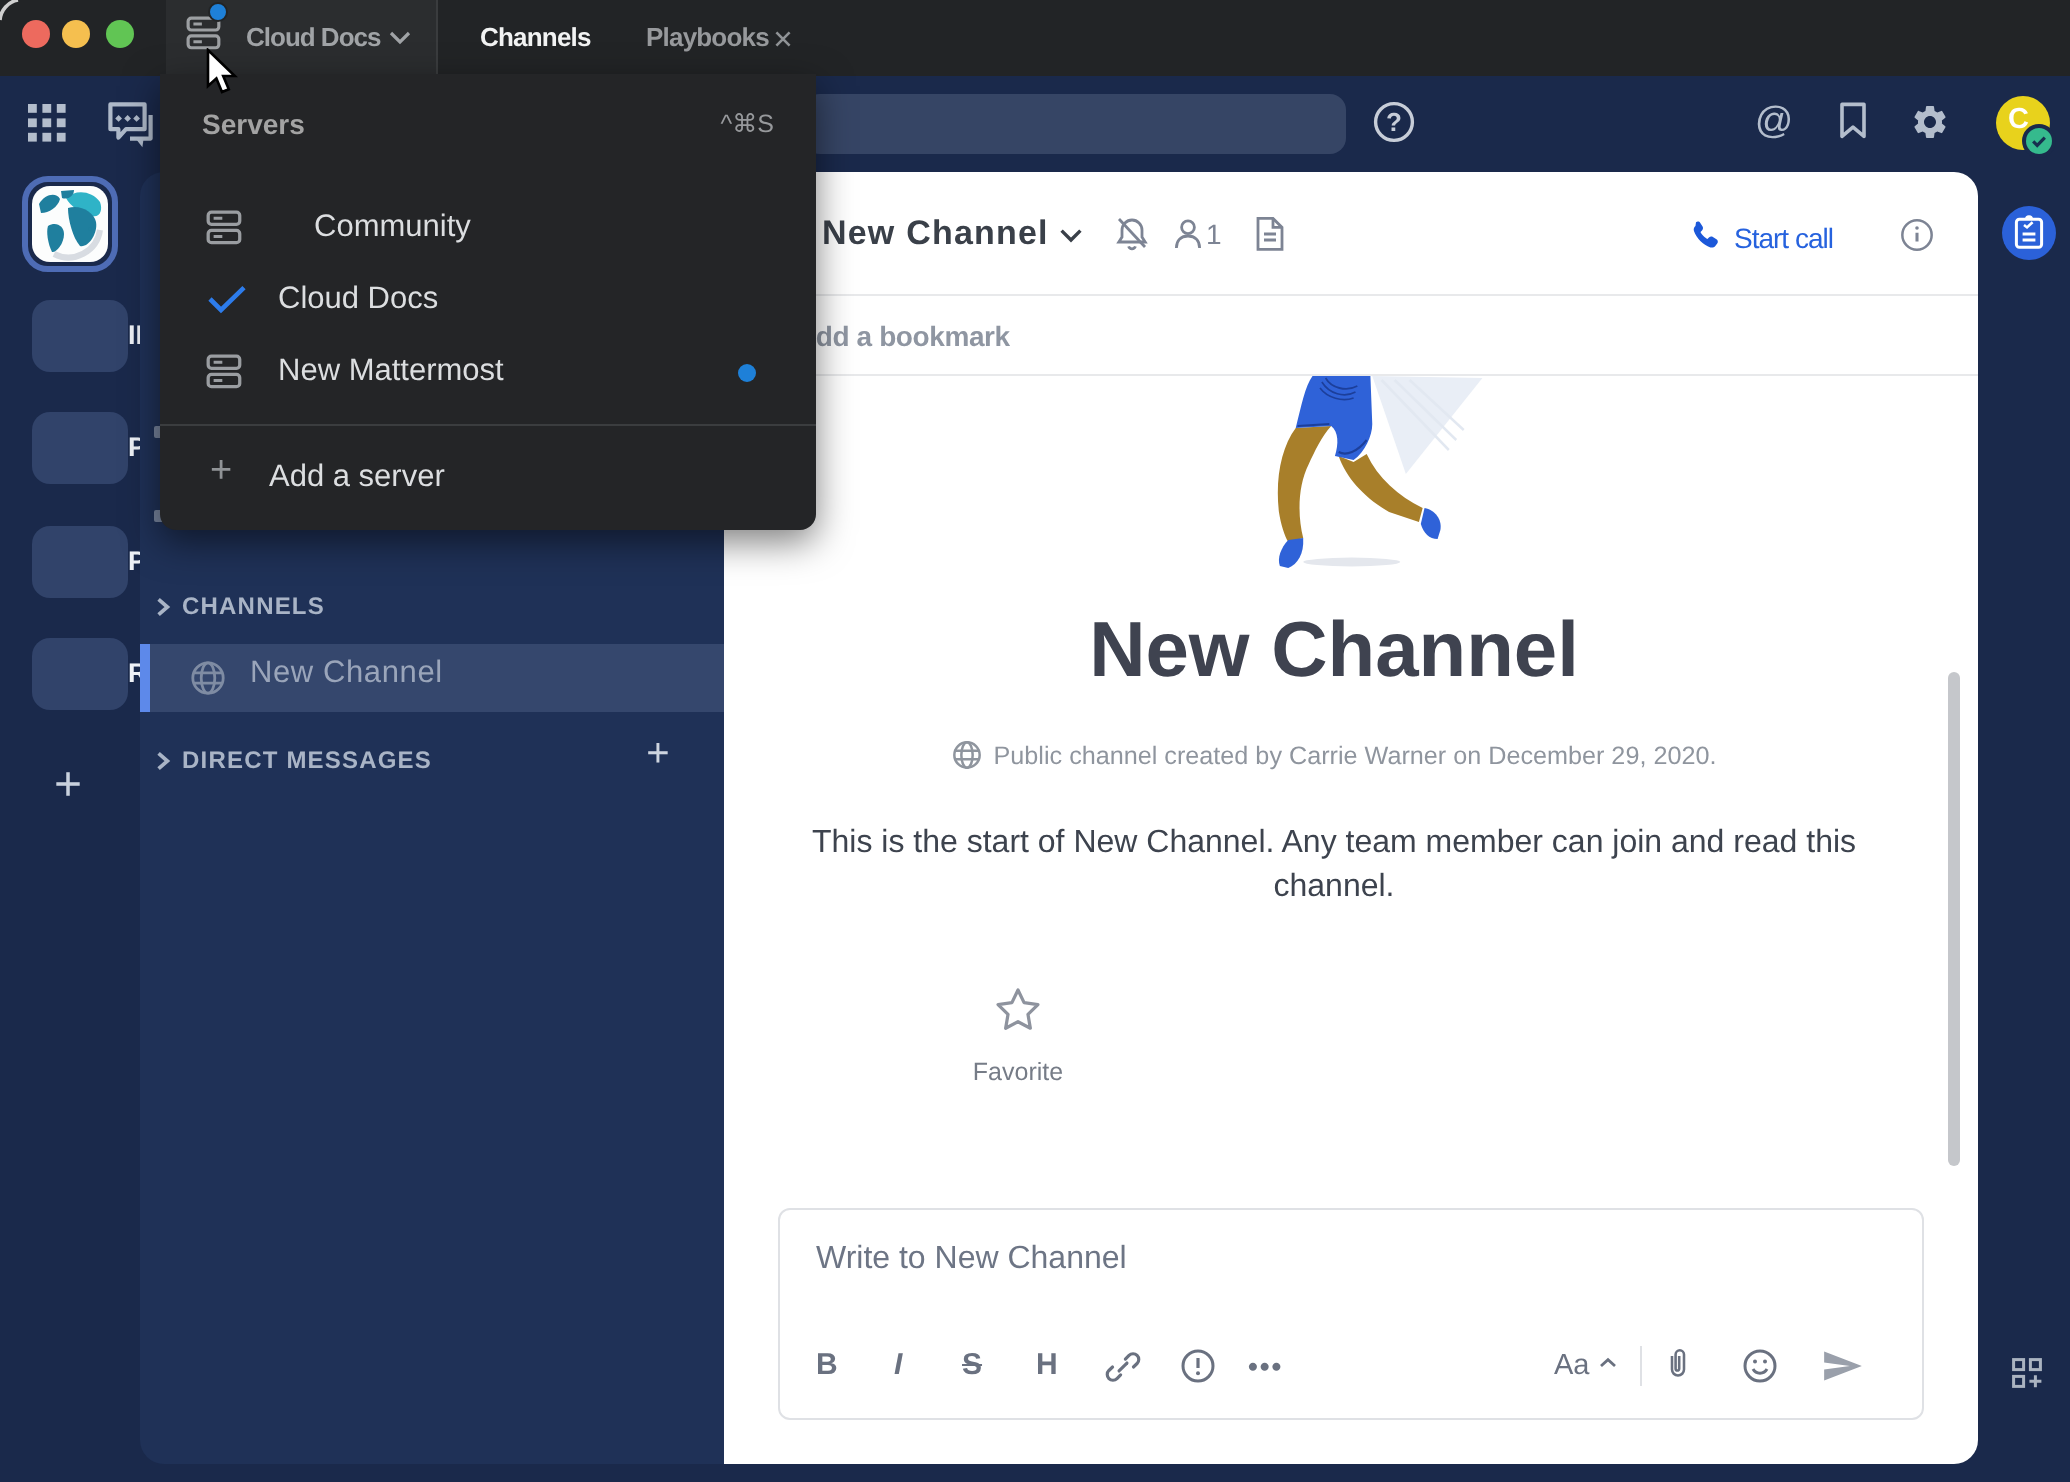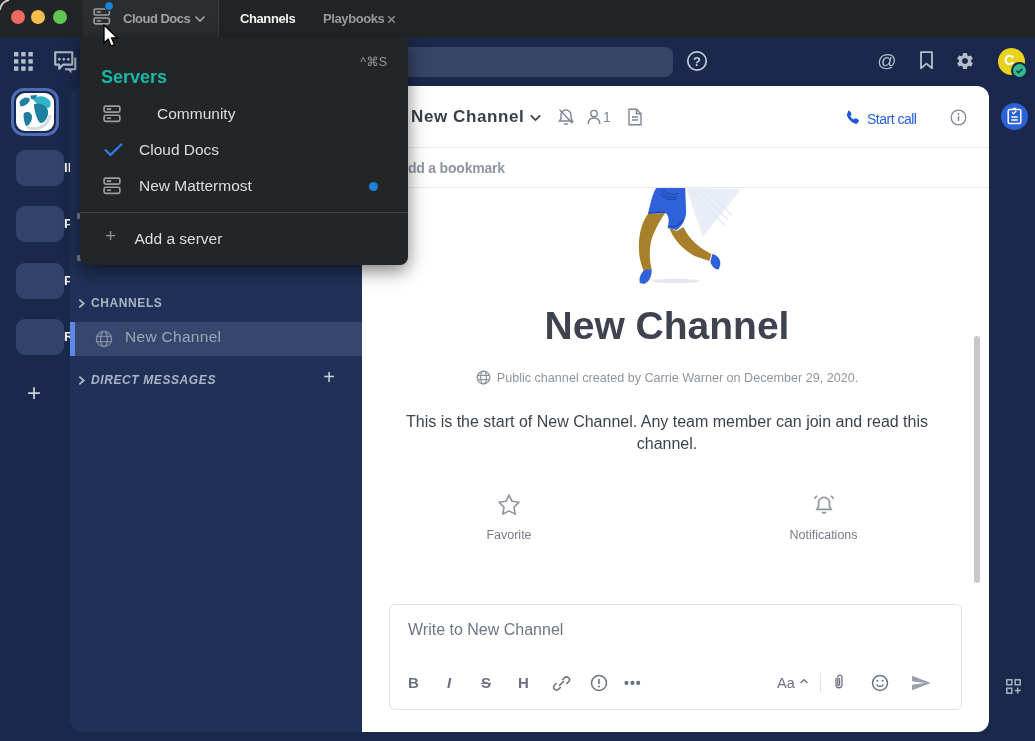--- a/index.html
+++ b/index.html
@@ -131,21 +131,21 @@
       <g fill="none" stroke="#7f8ca3" stroke-width="1.4">
         <circle cx="9" cy="9" r="7.6"></circle>
         <ellipse cx="9" cy="9" rx="3.4" ry="7.6"></ellipse>
         <path d="M1.6 6.4 h14.8 M1.6 11.6 h14.8"></path>
       </g>
     </svg>
     <div class="abs" style="left:55px;top:242px;color:#9aa5ba;font-size:15.5px;letter-spacing:0.3px;">New Channel</div>
     <svg class="abs" style="left:6px;top:288.5px;" width="11" height="11" viewBox="0 0 10 10">
         <path d="M3 1.5 L7 5 L3 8.5" fill="none" stroke="#a9b4c6" stroke-width="1.7"></path>
       </svg>
-    <div class="cat abs" style="left:21px;top:287px;font-style:italic;">DIRECT MESSAGES</div>
+    <div class="cat abs" style="left:21px;top:287px;">DIRECT MESSAGES</div>
     <div class="abs" style="left:249px;top:281px;width:20px;height:20px;color:#cdd4df;font-size:20px;text-align:center;line-height:20px;">+</div>
   </div>
   <div id="main">
 
     <div class="abs" style="left:49px;top:21px;font-size:17px;font-weight:bold;letter-spacing:0.6px;color:#3a4049;">New Channel</div>
     <svg class="abs" style="left:167px;top:27.5px;" width="13" height="8" viewBox="0 0 13 8">
         <path d="M1.8 1.3 L6.5 6 L11.2 1.3" fill="none" stroke="#3a4049" stroke-width="1.7"></path>
       </svg>
 
     <svg class="abs" style="left:195px;top:22px;" width="18" height="18" viewBox="0 0 18 18">
@@ -217,30 +217,20 @@
         </g>
       </svg>Public channel created by Carrie Warner on December 29, 2020.</div>
 
     <div class="abs" style="left:35px;top:325px;width:540px;text-align:center;font-size:16px;color:#3d434e;line-height:22px;">This is the start of New Channel. Any team member can join and read this channel.</div>
 
     <div class="abs actbtn" style="left:95px;">
       <svg width="26" height="26" viewBox="0 0 24 24">
           <path d="M12 2.8 L14.8 8.6 L21.2 9.5 L16.6 14 L17.7 20.4 L12 17.4 L6.3 20.4 L7.4 14 L2.8 9.5 L9.2 8.6 Z" fill="none" stroke="#8e939e" stroke-width="1.5" stroke-linejoin="round"></path>
         </svg>
       <div class="actlab">Favorite</div>
-    </div>
-    <div class="abs actbtn" style="left:409.5px;">
-      <svg width="26" height="26" viewBox="0 0 24 24">
-          <g fill="none" stroke="#8e939e" stroke-width="1.5">
-            <path d="M12 5 a5 5 0 0 1 5 5 v3.5 l1.6 2.5 h-13.2 l1.6 -2.5 v-3.5 a5 5 0 0 1 5 -5z"></path>
-            <path d="M10.3 18.2 a1.8 1.8 0 0 0 3.4 0"></path>
-            <path d="M5.5 3.5 a8 8 0 0 0 -2.3 3 M18.5 3.5 a8 8 0 0 1 2.3 3"></path>
-          </g>
-        </svg>
-      <div class="actlab">Notifications</div>
     </div>
 
     <div class="abs" style="left:612px;top:250px;width:6px;height:247px;border-radius:3px;background:#c5c7cb;"></div>
 
     <div class="abs" style="left:27px;top:518px;width:573px;height:106px;border:1.5px solid #dfe1e5;border-radius:6px;">
       <div class="abs" style="left:18px;top:16px;font-size:16px;color:#6d7585;">Write to New Channel</div>
 
       <div class="tbi" style="left:18px;font-weight:bold;font-size:15px;">B</div>
       <div class="tbi" style="left:57px;font-style:italic;font-weight:bold;font-size:15px;">I</div>
       <div class="tbi" style="left:91px;font-weight:bold;font-size:15px;text-decoration:line-through;">S</div>
@@ -294,21 +284,21 @@
 <svg class="abs" style="left:1006px;top:679px;" width="15" height="15" viewBox="0 0 15 15">
   <g fill="none" stroke="#aab3c0" stroke-width="1.5">
     <rect x="0.8" y="0.8" width="5" height="5"></rect>
     <rect x="9.2" y="0.8" width="5" height="5"></rect>
     <rect x="0.8" y="9.2" width="5" height="5"></rect>
     <path d="M11.7 8.6 v6 M8.7 11.6 h6"></path>
   </g>
 </svg>
 
 <div id="dropdown">
-  <div class="abs" style="left:21px;top:30px;font-size:18px;font-weight:bold;color:#14b8a6;">Servers</div>
+  <div class="abs" style="left:21px;top:17px;font-size:14px;font-weight:bold;color:#a3a3a3;">Servers</div>
   <div class="abs" style="left:0;top:17px;width:307px;text-align:right;font-size:12.5px;color:#97999c;">^⌘S</div>
   <svg class="abs srvicon" style="left:23px;top:67.5px;" viewBox="0 0 17 17">
       <use href="#srv"></use>
     </svg>
   <div class="mi-label abs" style="left:77px;top:68px;">Community</div>
   <svg class="abs" style="left:22.5px;top:105px;" width="21" height="15" viewBox="0 0 21 15">
       <path d="M2 7.5 L7.5 13 L19 1.8" fill="none" stroke="#2d7ceb" stroke-width="2.3"></path>
     </svg>
   <div class="mi-label abs" style="left:59px;top:104px;">Cloud Docs</div>
   <svg class="abs srvicon" style="left:23px;top:139.5px;" viewBox="0 0 17 17">

